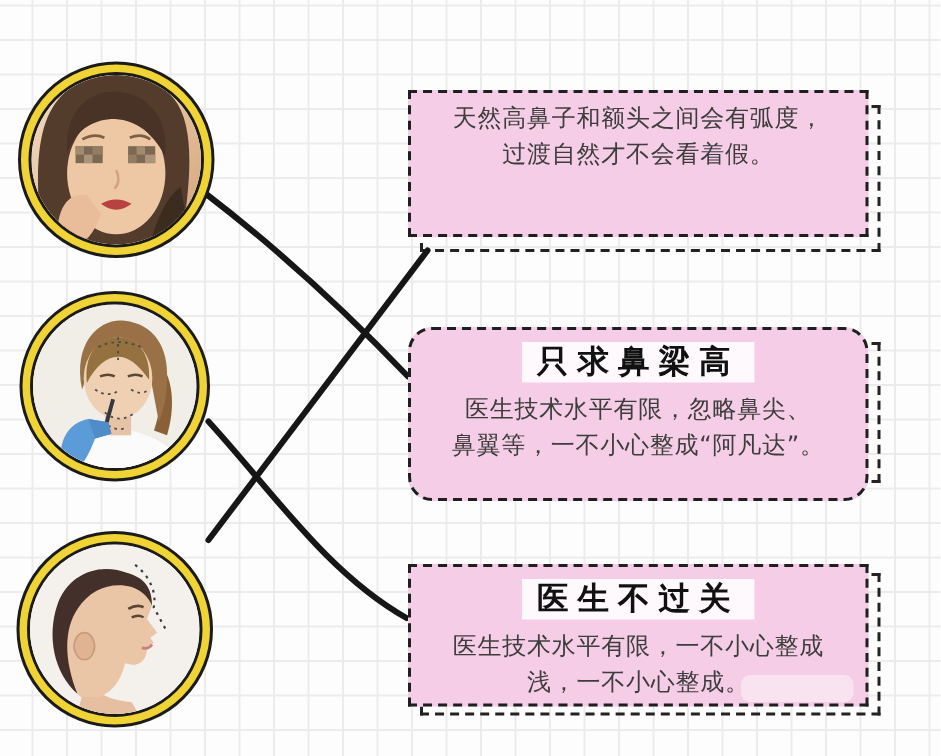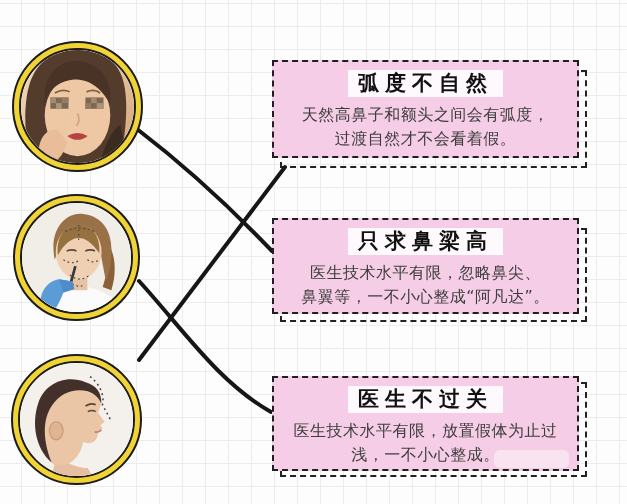--- a/index.html
+++ b/index.html
@@ -136,43 +136,40 @@
         <path d="M32,52 a6,8 0 1,0 0.1,0" fill="#e0b492" stroke="#c79a78" stroke-width="1"></path>
         <path d="M58,38 q5,-3 9,-1" stroke="#5a4636" stroke-width="1.6" fill="none"></path>
         <path d="M60,43 q4,-2 7,0" stroke="#5a4636" stroke-width="1.4" fill="none"></path>
         <path d="M66,61 q4,1 6,-2" stroke="#c98080" stroke-width="1.6" fill="none"></path>
         <path d="M62,12 C70,18 75,28 73,37 L80,50" stroke="#3d3d3d" stroke-width="1.3" fill="none" stroke-dasharray="1.6 3"></path>
       </svg>
     </div>
   </div>
 
   <div class="card" style="left:272px;top:60px;width:307px;height:98px;">
-    <div class="card-title">
-      <span>弧度不自然</span>
-    </div>
     <div class="card-body">
       <div>天然高鼻子和额头之间会有弧度，</div>
       <div>过渡自然才不会看着假。</div>
     </div>
   </div>
 
-  <div class="card" style="left:272px;top:218px;width:307px;height:96px;">
+  <div class="card" style="left:272px;top:218px;width:307px;height:116px;border-radius:16px;">
     <div class="card-title">
       <span>只求鼻梁高</span>
     </div>
     <div class="card-body">
       <div>医生技术水平有限，忽略鼻尖、</div>
       <div>鼻翼等，一不小心整成“阿凡达”。</div>
     </div>
   </div>
 
   <div class="card" style="left:272px;top:376px;width:307px;height:95px;">
     <div class="card-title">
       <span>医生不过关</span>
     </div>
     <div class="card-body">
-      <div>医生技术水平有限，放置假体为止过</div>
+      <div>医生技术水平有限，一不小心整成</div>
       <div>浅，一不小心整成。</div>
     </div>
     <div class="light-patch" style="left:220px;top:72px;width:75px;height:18px;"></div>
   </div>
 
 </div>
 
 </body></html>

